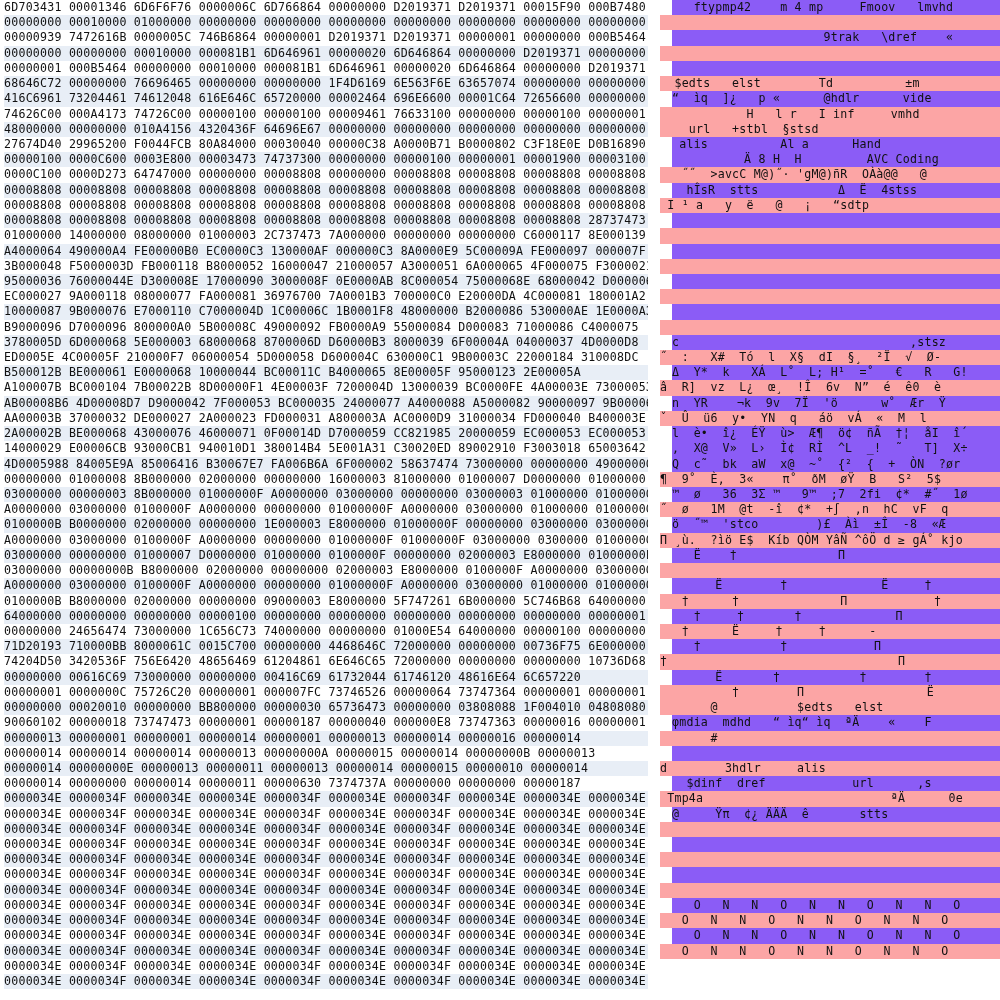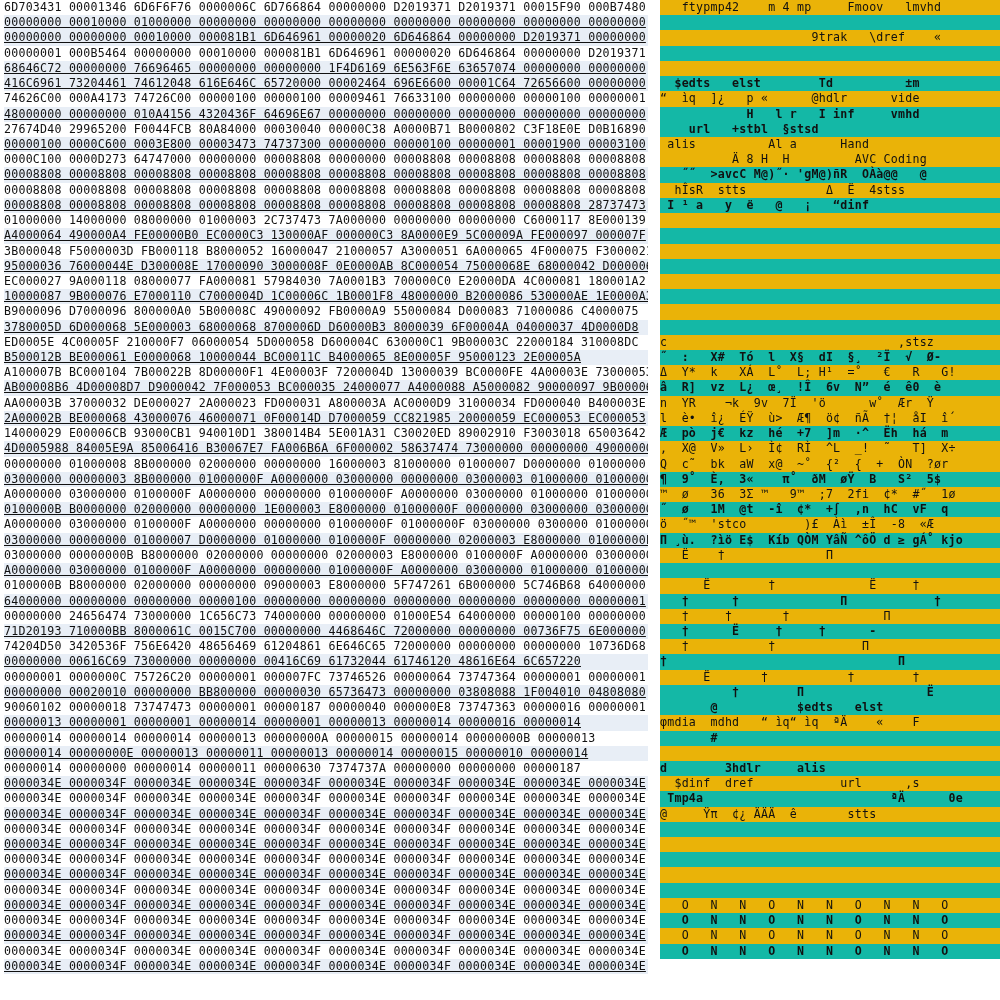--- a/index.html
+++ b/index.html
@@ -37,57 +37,58 @@
   }
   .row {
     height: 15.22px;
     line-height: 15.22px;
     white-space: pre;
     font-size: 11.6px;
     letter-spacing: 0.02em;
     color: #111111;
   }
   .row.even { background: #ffffff; }
-  .row.odd  { background: #e8eef6; text-decoration: underline; }
+  .row.odd  { background: #e8eef6; }
   .ascii-row {
     height: 15.22px;
     line-height: 15.22px;
     white-space: pre;
     font-size: 11.6px;
     letter-spacing: 0.02em;
     color: #111111;
   }
-  .ascii-row.even { background: #eab308; }
-  .ascii-row.odd  { background: #14b8a6; font-weight: bold; }
+  .ascii-row.even { background: #8b5cf6; margin-left: 12px; }
+  .ascii-row.odd  { background: #fca5a5; }
 </style>
 </head>
 <body>
 
 <div id="viewer">
 
   <div class="pane" id="hex-pane">
       <div class="row even">6D703431 00001346 6D6F6F76 0000006C 6D766864 00000000 D2019371 D2019371 00015F90 000B7480</div>
       <div class="row odd">00000000 00010000 01000000 00000000 00000000 00000000 00000000 00000000 00000000 00000000</div>
+      <div class="row even">00000939 7472616B 0000005C 746B6864 00000001 D2019371 D2019371 00000001 00000000 000B5464</div>
       <div class="row odd">00000000 00000000 00010000 000081B1 6D646961 00000020 6D646864 00000000 D2019371 00000000</div>
       <div class="row even">00000001 000B5464 00000000 00010000 000081B1 6D646961 00000020 6D646864 00000000 D2019371</div>
       <div class="row odd">68646C72 00000000 76696465 00000000 00000000 1F4D6169 6E563F6E 63657074 00000000 00000000</div>
       <div class="row odd">416C6961 73204461 74612048 616E646C 65720000 00002464 696E6600 00001C64 72656600 00000000</div>
       <div class="row even">74626C00 000A4173 74726C00 00000100 00000100 00009461 76633100 00000000 00000100 00000001</div>
       <div class="row odd">48000000 00000000 010A4156 4320436F 64696E67 00000000 00000000 00000000 00000000 00000000</div>
       <div class="row even">27674D40 29965200 F0044FCB 80A84000 00030040 00000C38 A0000B71 B0000802 C3F18E0E D0B16890</div>
       <div class="row odd">00000100 0000C600 0003E800 00003473 74737300 00000000 00000100 00000001 00001900 00003100</div>
       <div class="row even">0000C100 0000D273 64747000 00000000 00008808 00000000 00008808 00008808 00008808 00008808</div>
       <div class="row odd">00008808 00008808 00008808 00008808 00008808 00008808 00008808 00008808 00008808 00008808</div>
       <div class="row even">00008808 00008808 00008808 00008808 00008808 00008808 00008808 00008808 00008808 00008808</div>
       <div class="row odd">00008808 00008808 00008808 00008808 00008808 00008808 00008808 00008808 00008808 28737473</div>
       <div class="row even">01000000 14000000 08000000 01000003 2C737473 7A000000 00000000 00000000 C6000117 8E000139</div>
       <div class="row odd">A4000064 490000A4 FE00000B0 EC0000C3 130000AF 000000C3 8A0000E9 5C00009A FE000097 000007F</div>
       <div class="row even">3B000048 F5000003D FB000118 B8000052 16000047 21000057 A3000051 6A000065 4F000075 F3000021</div>
       <div class="row odd">95000036 76000044E D300008E 17000090 3000008F 0E0000AB 8C000054 75000068E 68000042 D0000062</div>
-      <div class="row even">EC000027 9A000118 08000077 FA000081 57984030 7A0001B3 700000C0 E20000DA 4C000081 180001A2</div>
+      <div class="row even">EC000027 9A000118 08000077 FA000081 36976700 7A0001B3 700000C0 E20000DA 4C000081 180001A2</div>
       <div class="row odd">10000087 9B000076 E7000110 C7000004D 1C00006C 1B0001F8 48000000 B2000086 530000AE 1E0000A3</div>
       <div class="row even">B9000096 D7000096 800000A0 5B00008C 49000092 FB0000A9 55000084 D000083 71000086 C4000075</div>
       <div class="row odd">3780005D 6D000068 5E000003 68000068 8700006D D60000B3 8000039 6F00004A 04000037 4D0000D8</div>
       <div class="row even">ED0005E 4C00005F 210000F7 06000054 5D000058 D600004C 630000C1 9B00003C 22000184 310008DC</div>
       <div class="row odd">B500012B BE000061 E0000068 10000044 BC00011C B4000065 8E00005F 95000123 2E00005A</div>
       <div class="row even">A100007B BC000104 7B00022B 8D00000F1 4E00003F 7200004D 13000039 BC0000FE 4A00003E 73000053</div>
       <div class="row odd">AB00008B6 4D00008D7 D9000042 7F000053 BC000035 24000077 A4000088 A5000082 90000097 9B000062</div>
       <div class="row even">AA00003B 37000032 DE000027 2A000023 FD000031 A800003A AC0000D9 31000034 FD000040 B400003E</div>
       <div class="row odd">2A00002B BE000068 43000076 46000071 0F00014D D7000059 CC821985 20000059 EC000053 EC000053</div>
       <div class="row even">14000029 E00006CB 93000CB1 940010D1 380014B4 5E001A31 C30020ED 89002910 F3003018 65003642</div>
@@ -137,36 +138,36 @@
       <div class="ascii-row odd"></div>
       <div class="ascii-row even"></div>
       <div class="ascii-row odd">  $edts   elst        Td          ±m</div>
       <div class="ascii-row even">“  ìq  ]¿   p «      @hdlr      vide</div>
       <div class="ascii-row odd">            H   l r   I inf     vmhd</div>
       <div class="ascii-row odd">    url   +stbl  §stsd</div>
       <div class="ascii-row even"> alis          Al a      Hand</div>
       <div class="ascii-row even">          Ä 8 H  H         AVC Coding</div>
       <div class="ascii-row odd">   ˝˝  &gt;avcC M@)˝· 'gM@)ñR  OÀà@@   @</div>
       <div class="ascii-row even">  hÎsR  stts           Δ  Ë  4stss</div>
-      <div class="ascii-row odd"> I ¹ a   y  ë   @   ¡   “dinf</div>
+      <div class="ascii-row odd"> I ¹ a   y  ë   @   ¡   “sdtp</div>
       <div class="ascii-row even"></div>
       <div class="ascii-row odd"></div>
       <div class="ascii-row even"></div>
       <div class="ascii-row odd"></div>
       <div class="ascii-row even"></div>
       <div class="ascii-row odd"></div>
       <div class="ascii-row even"></div>
       <div class="ascii-row odd"></div>
       <div class="ascii-row even">c                                ,stsz</div>
       <div class="ascii-row odd">˝  :   X#  Tó  l  X§  dI  §¸  ²Ï  √  Ø-</div>
       <div class="ascii-row even">Δ  Y*  k   XÁ  L˚  L; H¹  =˚   €   R   G!</div>
       <div class="ascii-row odd">â  R]  vz  L¿  œ¸  !Î  6v  N”  é  ê0  è</div>
       <div class="ascii-row even">n  YR    ¬k  9v  7Ï  'ö      w˚  Ær  Ÿ</div>
+      <div class="ascii-row odd">ˇ  Û  ü6  y•  YN  q   áö  vÁ  «  M  l</div>
       <div class="ascii-row even">l  è•  î¿  ÉŸ  ù&gt;  Æ¶  ö¢  ñÃ  †¦  åI  î´</div>
-      <div class="ascii-row odd">Æ  pò  j€  kz  hé  +7  ]m  ·^  Ëh  há  m</div>
       <div class="ascii-row even">,  X@  V»  L›  Ì¢  RÌ  ^L  _!  ˜   T]  X÷</div>
       <div class="ascii-row even">Q  c˜  bk  aW  x@  ~˚  {²  {  +  ÒN  ?ør</div>
       <div class="ascii-row odd">¶  9˚  È,  3«    π˚  ðM  øŸ  B   S²  5$</div>
       <div class="ascii-row even">™  ø   36  3Σ ™   9™  ;7  2fi  ¢*  #˝  1ø</div>
       <div class="ascii-row odd">˝  ø   1M  @t  -î  ¢*  +∫  ,n  hC  vF  q</div>
       <div class="ascii-row even">ö  ˝™  'stco        )£  Àì  ±Î  -8  «Æ</div>
       <div class="ascii-row odd">Π ¸ù.  ?ìö E$  Kíb QÒM YâÑ ^ôÖ d ≥ gÁ˚ kjo</div>
       <div class="ascii-row even">   Ë    †              Π</div>
       <div class="ascii-row odd"></div>
       <div class="ascii-row even">      Ë        †             Ë     †</div>

